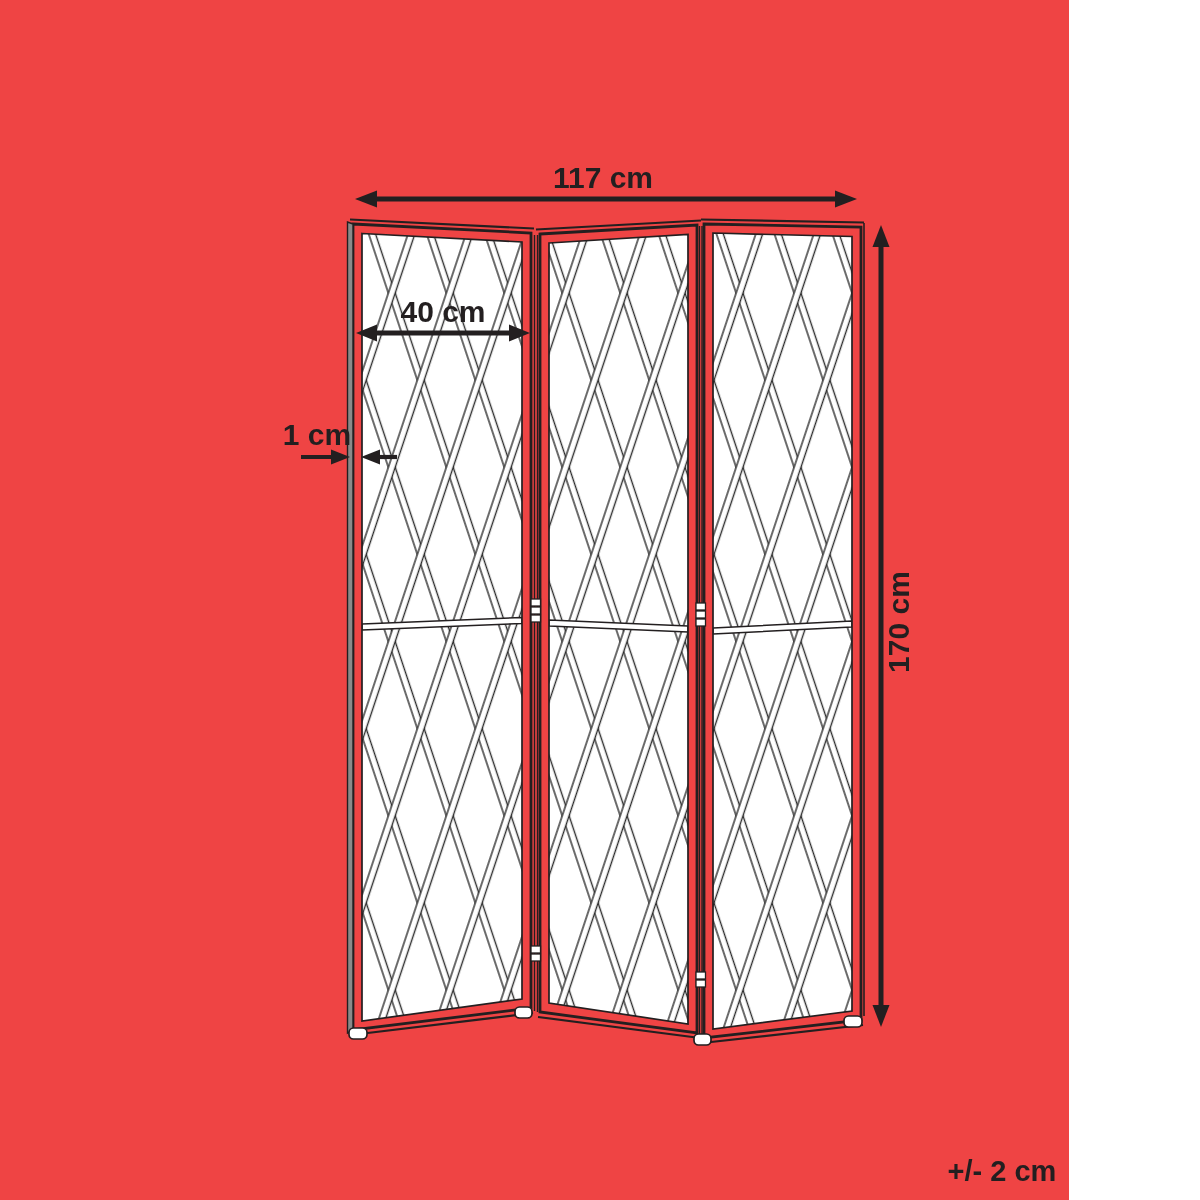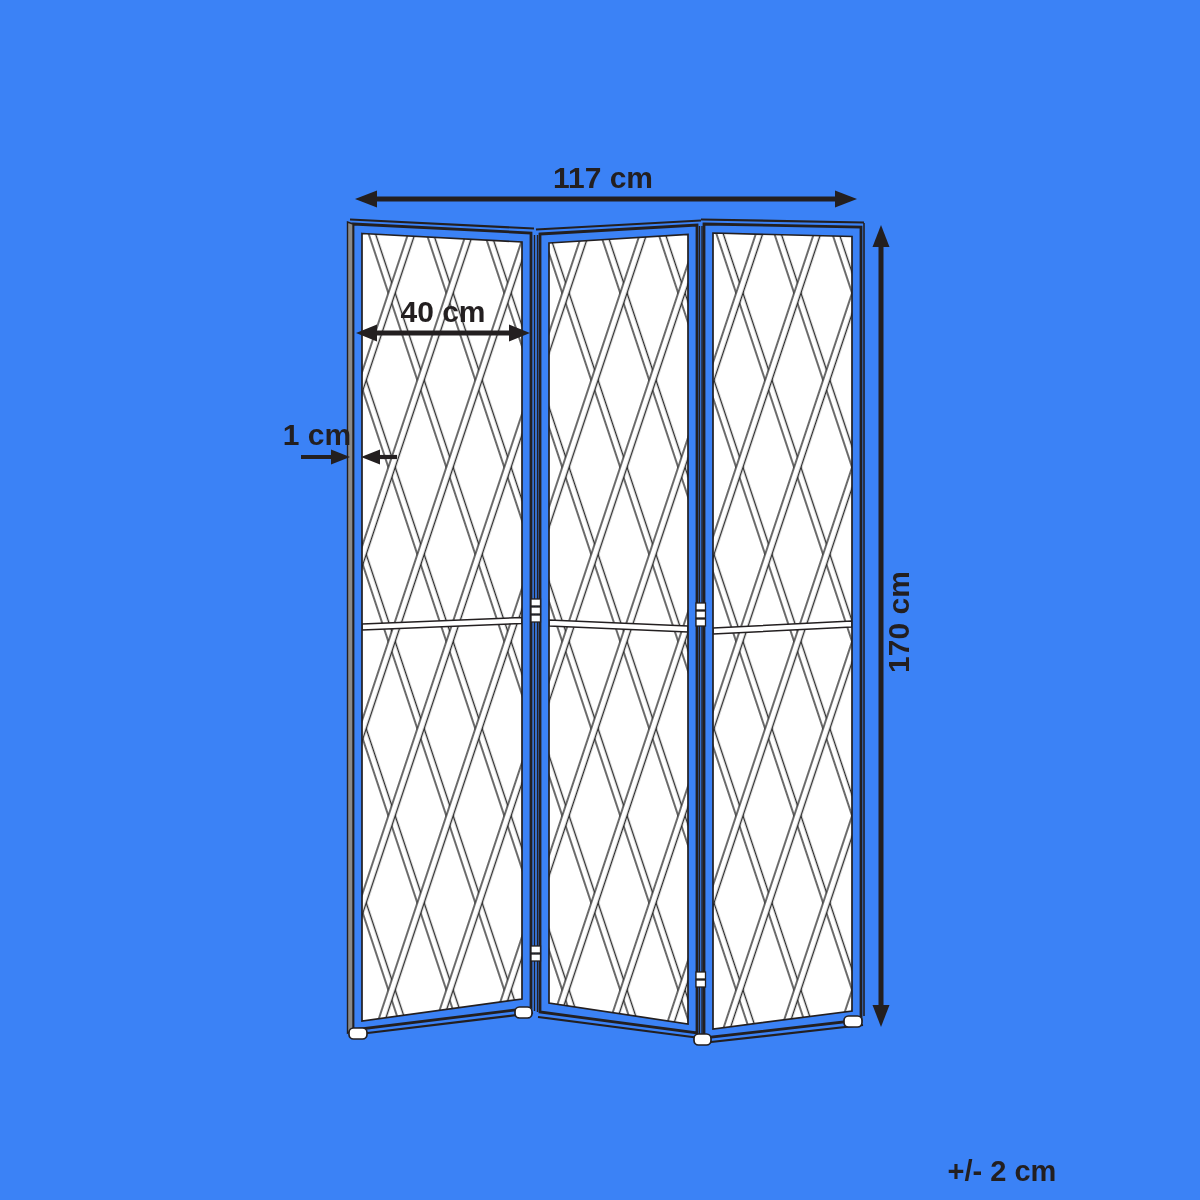--- a/index.html
+++ b/index.html
@@ -1,19 +1,19 @@
 <!DOCTYPE html>
 <html><head>
 <meta charset="utf-8">
 <style>
   html,body{margin:0;padding:0;background:#fff;}
   .stage{
     position:relative;
-    width:1200px;height:1200px;
-    background:#3b82f6;
+    width:1069px;height:1200px;
+    background:#ef4444;
     font-family:"Liberation Sans", sans-serif;
     overflow:hidden;
   }
   svg{display:block;}
   .dim-label{
     font-family:"Liberation Sans", sans-serif;
     font-weight:700;
     font-size:30px;
     fill:#231f20;
   }

